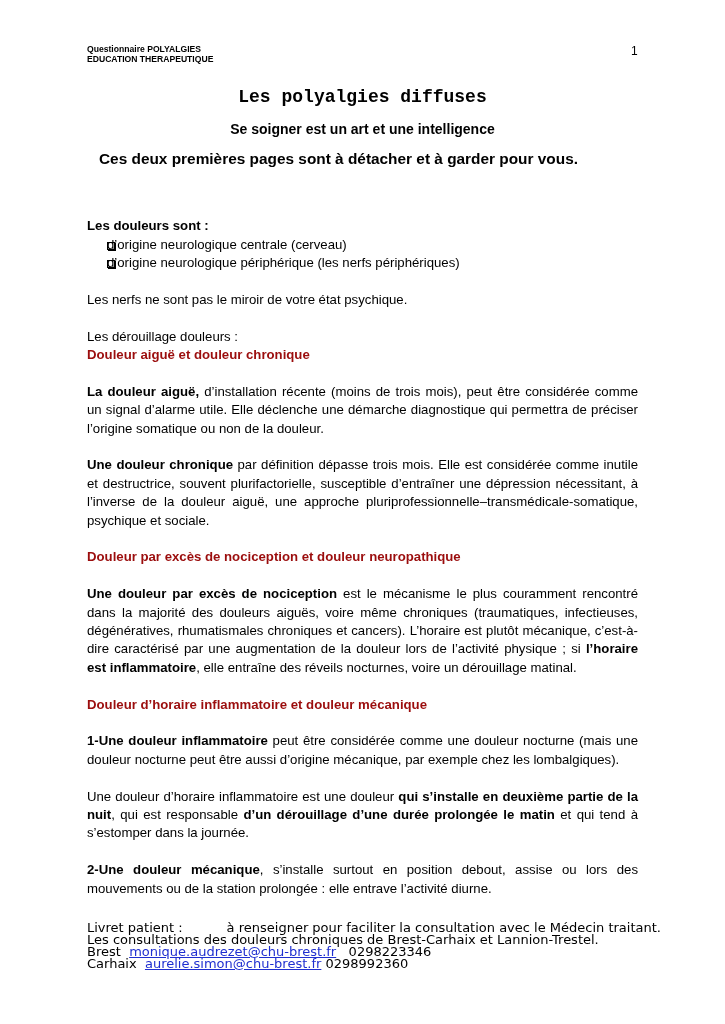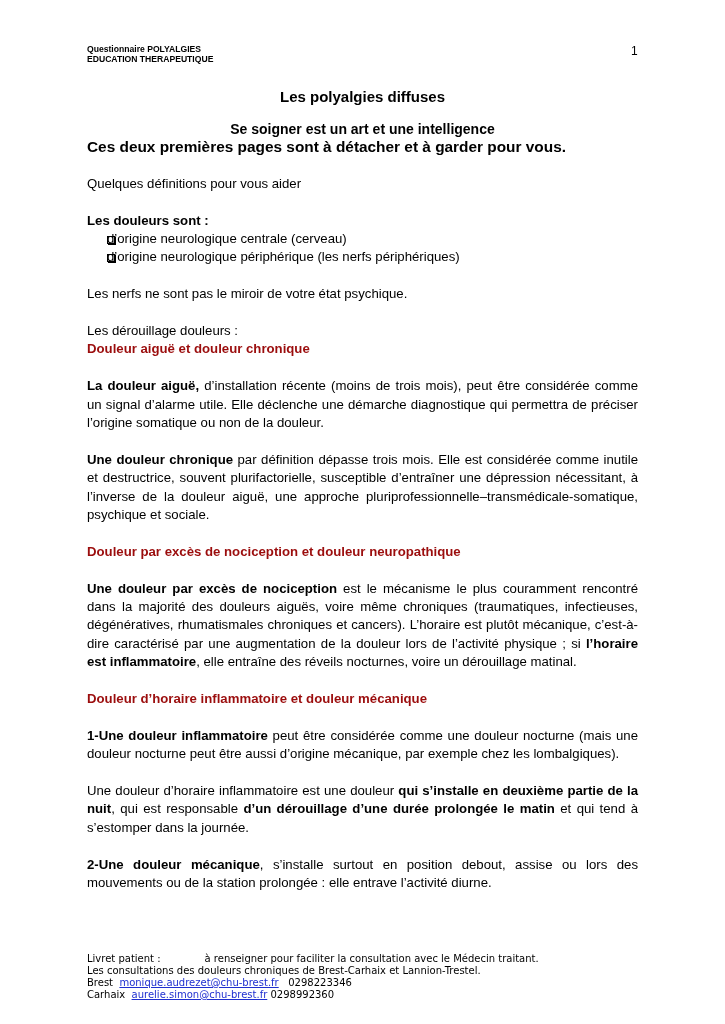--- a/index.html
+++ b/index.html
@@ -2,52 +2,51 @@
 <html><head>
 <meta charset="utf-8">
 <style>
   html, body { margin: 0; padding: 0; background: #ffffff; }
   body { width: 725px; height: 1024px; position: relative; overflow: hidden; color: #000; }
   .page { position: absolute; left: 0; top: 0; width: 725px; height: 1024px; background: #fff; border-radius: 26px; }
   .hdr { position: absolute; left: 87px; top: 44px; font-family: "Liberation Sans", sans-serif; font-weight: bold; font-size: 8.6px; line-height: 10px; }
   .pnum { position: absolute; left: 631px; top: 44px; font-family: "Liberation Sans", sans-serif; font-size: 12px; }
   .body { position: absolute; left: 87px; top: 88px; width: 551px; font-family: "Liberation Sans", sans-serif; font-size: 13.2px; line-height: 18.4px; }
   .center { text-align: center; font-weight: bold; }
-  .t1 { margin: 0; font-size: 15px; }
+  .t1 { margin: 0; font-size: 18px; font-family: Liberation Mono, monospace; }
   .t2 { margin-top: 15px; font-size: 14px; line-height: 16px; }
-  .t3 { text-align: left; font-weight: bold; font-size: 15.4px; line-height: 19px; margin: 0; }
+  .t3 { text-align: left; font-weight: bold; font-size: 15.4px; line-height: 19px; margin: 12px; }
   p { margin: 0; }
   .gap { height: 18.4px; }
   .just { text-align: justify; }
   .red { color: #9b0d0d; font-weight: bold; }
   ul.bul { list-style: none; margin: 0; padding: 0 0 0 20px; }
   ul.bul li { position: relative; }
   ul.bul li .box { position: absolute; left: 0; top: 6px; width: 6px; height: 6px; border: 1px solid #000; box-shadow: 1px 1px 0 #000; }
   b { font-weight: bold; }
-  .footer { position: absolute; left: 87px; top: 922px; font-family: "DejaVu Sans", sans-serif; font-size: 10px; line-height: 11.9px; margin-top: 31px; }
+  .footer { position: absolute; left: 87px; top: 922px; font-family: "DejaVu Sans", sans-serif; font-size: 13px; line-height: 11.9px; }
   .footer a { color: #1f2fd0; text-decoration: underline; }
   .tabgap { display: inline-block; width: 44px; }
 </style>
 </head>
 <body>
 
 <div class="page">
 
   <div class="hdr">
     <div>Questionnaire POLYALGIES</div>
     <div>EDUCATION THERAPEUTIQUE</div>
   </div>
   <div class="pnum">1</div>
 
   <div class="body">
     <p class="center t1">Les polyalgies diffuses</p>
     <p class="center t2">Se soigner est un art et une intelligence</p>
     <p class="t3">Ces deux premières pages sont à détacher et à garder pour vous.</p>
     <div class="gap"></div>
-    <p>Quelques définitions pour vous aider</p>
     <div class="gap"></div>
     <p><b>Les douleurs sont :</b></p>
     <ul class="bul">
       <li><span class="box"></span><span>d’origine neurologique centrale (cerveau)</span></li>
       <li><span class="box"></span><span>d’origine neurologique périphérique (les nerfs périphériques)</span></li>
     </ul>
     <div class="gap"></div>
     <p>Les nerfs ne sont pas le miroir de votre état psychique.</p>
     <div class="gap"></div>
     <p>Les dérouillage  douleurs :</p>

